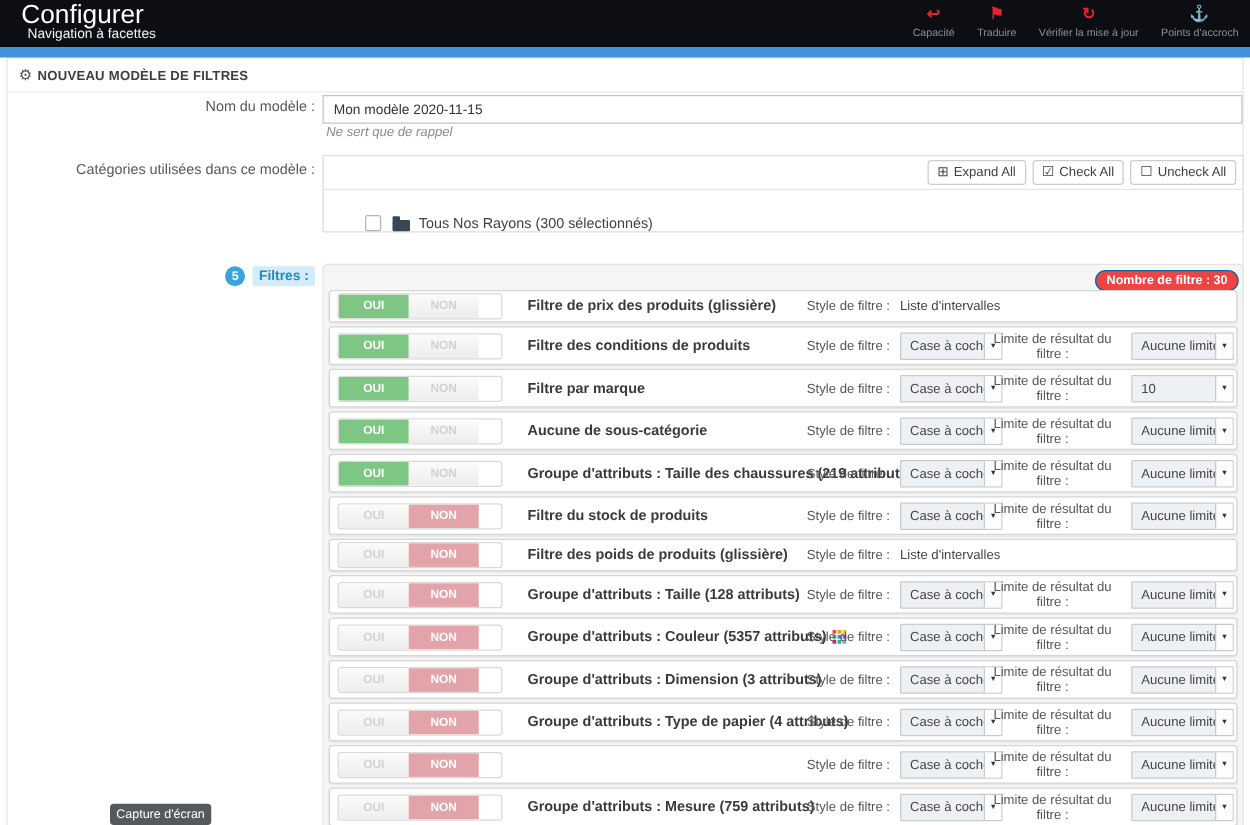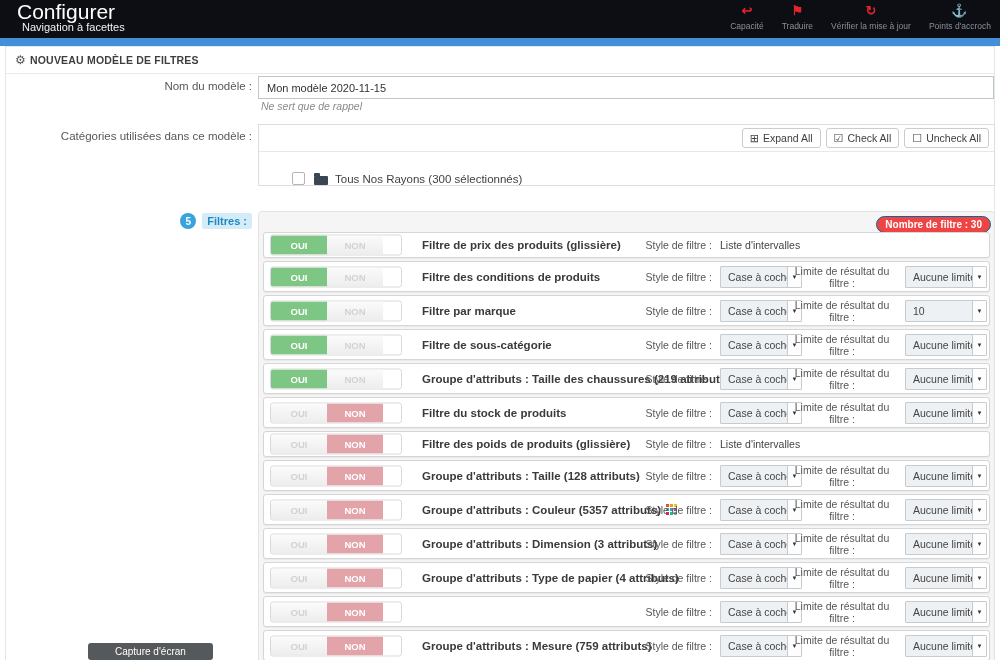--- a/index.html
+++ b/index.html
@@ -91,21 +91,21 @@
     background:#eef1f4;border-radius:1px;cursor:pointer}
   .style-select{left:456px;width:82px}
   .limit-select{left:641px;width:82px}
   .ps-select .val{flex:1;font-size:10.5px;color:#444;display:flex;align-items:center;padding-left:7px;
     white-space:nowrap;overflow:hidden}
   .ps-select .caret{width:14px;border-left:1px solid #c6cbd0;background:#fdfdfd;display:flex;
     align-items:center;justify-content:center;font-size:6px;color:#333}
 
   
   .screen-tooltip{position:absolute;left:88px;top:643px;background:#55595c;color:#fff;font-size:10px;
-    padding:3px 27px;border-radius:3px;z-index:6}
+    padding:3px 5px;border-radius:3px;z-index:6}
   .screen-tooltip::after{content:"";position:absolute;left:36px;bottom:-5px;border:5px solid transparent;
     border-top-color:#55595c;border-bottom:none}
 </style>
 </head>
 <body>
 
 <header class="topbar">
   <div class="app-title">Configurer</div>
   <div class="app-subtitle">Navigation à facettes</div>
   <div class="topbar-actions">
@@ -225,21 +225,21 @@
       <span class="val">10</span>
       <span class="caret">▼</span>
     </div>
   </div>
       <div class="filter-row tall">
     <div class="toggle vc">
       <span class="t-on t-active-on">OUI</span>
       <span class="t-off t-inactive">NON</span>
     </div>
     <div class="f-name vc">
-      <span class="txt">Filtre de sous-catégorie</span>
+      <span class="txt">Aucune de sous-catégorie</span>
 
     </div>
     <div class="style-label vc">Style de filtre :</div>
 
     <div class="ps-select style-select vc">
       <span class="val">Case à cocher</span>
       <span class="caret">▼</span>
     </div>
     <div class="limit-label vc limit-group">Limite de résultat du filtre :</div>
     <div class="ps-select limit-select vc limit-group">

